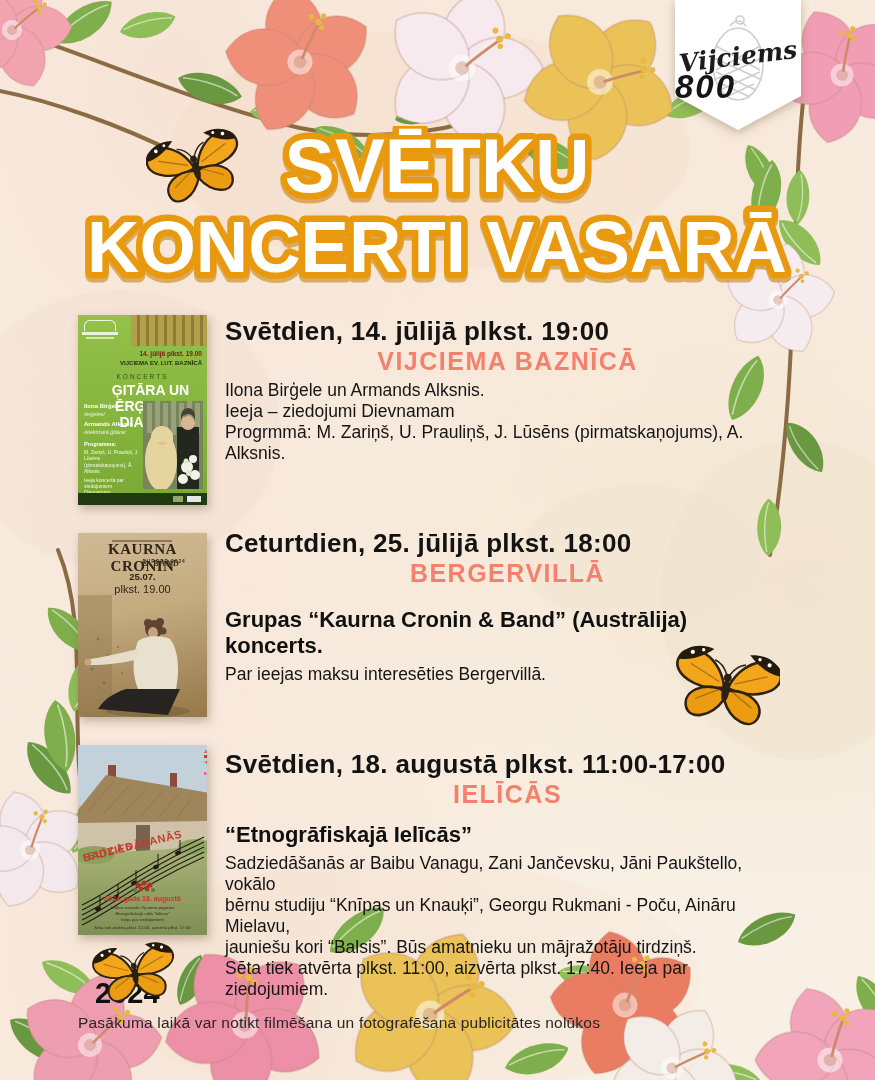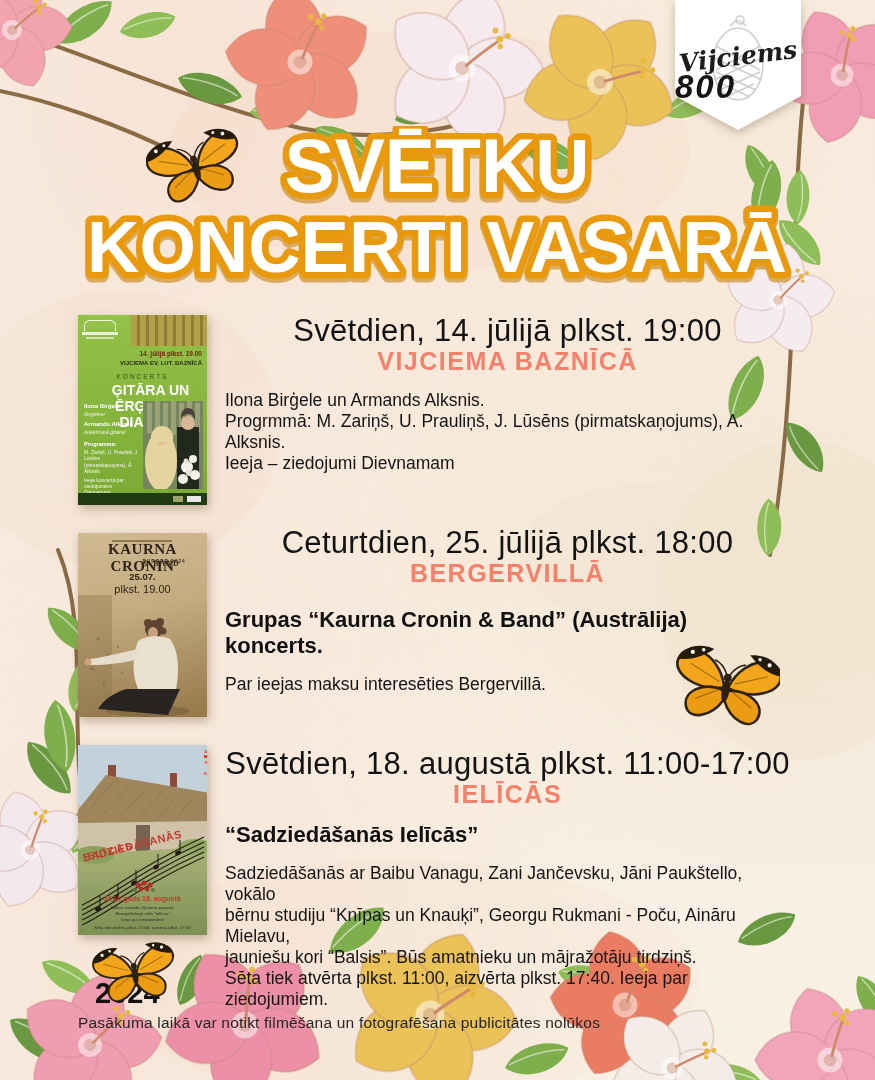--- a/index.html
+++ b/index.html
@@ -24,24 +24,24 @@
     font-size:25px;color:#1c1c1c;transform:rotate(-7deg);}
   .badge-num{position:absolute;left:0;top:68px;width:100%;text-align:left;
     font-size:33px;font-weight:900;letter-spacing:2px;color:#151515;font-style:italic;}
   
   .title-svg{position:absolute;left:0;top:126px;z-index:3;}
   
   .event{position:absolute;left:78px;width:712px;z-index:2;}
   .thumb{position:absolute;left:0;top:0;width:129px;overflow:hidden;
     box-shadow:2px 4px 9px rgba(110,85,55,.38);}
   .etext{margin-left:147px;}
-  .edate{font-size:31px;font-weight:400;line-height:32px;text-align:center;color:#131313;letter-spacing:.3px;}
+  .edate{font-size:26px;font-weight:700;line-height:32px;color:#131313;letter-spacing:.3px;}
   .evenue{font-size:25px;font-weight:700;line-height:28px;text-align:center;color:#F4816C;letter-spacing:1.5px;}
   .ehead{font-size:22px;font-weight:700;line-height:26px;margin-top:20px;color:#101010;}
-  .ebody{margin-top:15px;}
+  .ebody{margin-top:5px;}
   .eline{font-size:17.5px;line-height:21px;color:#151515;}
   
   .p1{height:190px;background:linear-gradient(180deg,#93c14a,#82b13a 70%,#7aa834);}
   .p1 *{position:absolute;}
   .p1-organ{top:0;right:0;width:76px;height:31px;
     background:repeating-linear-gradient(90deg,#b3a04b 0 6px,#8f7d35 6px 9px),#a6923f;}
   .p1-logo-a{top:5px;left:6px;width:30px;height:10px;border:1.5px solid rgba(255,255,255,.85);border-bottom:none;border-radius:6px 6px 0 0;}
   .p1-logo-b{top:17px;left:4px;width:36px;height:3px;background:rgba(255,255,255,.8);}
   .p1-logo-c{top:22px;left:8px;width:28px;height:2px;background:rgba(255,255,255,.6);}
   .p1-date{top:35px;right:5px;font-size:6.5px;font-weight:700;color:#7a1b10;}
@@ -267,22 +267,22 @@
       </svg>
       <div class="p1-bot"></div>
       <div class="p1-l1"></div>
       <div class="p1-l2"></div>
     </div>
     <div class="etext">
       <div class="edate">Svētdien, 14. jūlijā plkst. 19:00</div>
       <div class="evenue">VIJCIEMA BAZNĪCĀ</div>
       <div class="ebody">
         <div class="eline">Ilona Birģele un Armands Alksnis.</div>
+        <div class="eline">Ieeja – ziedojumi Dievnamam</div>
         <div class="eline">Progrmmā: M. Zariņš, U. Prauliņš, J. Lūsēns (pirmatskaņojums), A. Alksnis.</div>
-        <div class="eline">Ieeja – ziedojumi Dievnamam</div>
       </div>
     </div>
   </section>
 
   <section class="event" style="top:527px">
     <div class="thumb p2" style="top:6px">
       <div class="p2-pres"></div>
       <div class="p2-artist">KAURNA CRONIN</div>
       <div class="p2-row">
         <span class="p2-tour">EUROPE 2024</span>
@@ -390,21 +390,21 @@
       </div>
       <div class="p3-date">2024. gada 18. augustā</div>
       <div class="p3-l" style="top:160px">Valkas novada Vijciema pagasta</div>
       <div class="p3-l" style="top:166px">Etnogrāfiskajā sētā “Ielīcas”</div>
       <div class="p3-l" style="top:172px">Ieeja par ziedojumiem</div>
       <div class="p3-l" style="top:180px">Sēta tiek atvērta plkst. 11:00, aizvērta plkst. 17:00</div>
     </div>
     <div class="etext">
       <div class="edate">Svētdien, 18. augustā plkst. 11:00-17:00</div>
       <div class="evenue">IELĪCĀS</div>
-      <div class="ehead" style="margin-top:14px">“Sadziedāšanās Ielīcās”</div>
+      <div class="ehead" style="margin-top:14px">“Etnogrāfiskajā Ielīcās”</div>
       <div class="ebody">
         <div class="eline">Sadziedāšanās ar Baibu Vanagu, Zani Jančevsku, Jāni Paukštello, vokālo</div>
         <div class="eline">bērnu studiju “Knīpas un Knauķi”, Georgu Rukmani - Poču, Aināru Mielavu,</div>
         <div class="eline">jauniešu kori “Balsis”. Būs amatnieku un mājražotāju tirdziņš.</div>
         <div class="eline">Sēta tiek atvērta plkst. 11:00, aizvērta plkst. 17:40. Ieeja par ziedojumiem.</div>
       </div>
     </div>
   </section>
 
   <svg class="bfly" style="left:146px;top:128px" width="100" height="76" viewBox="0 0 100 76">

